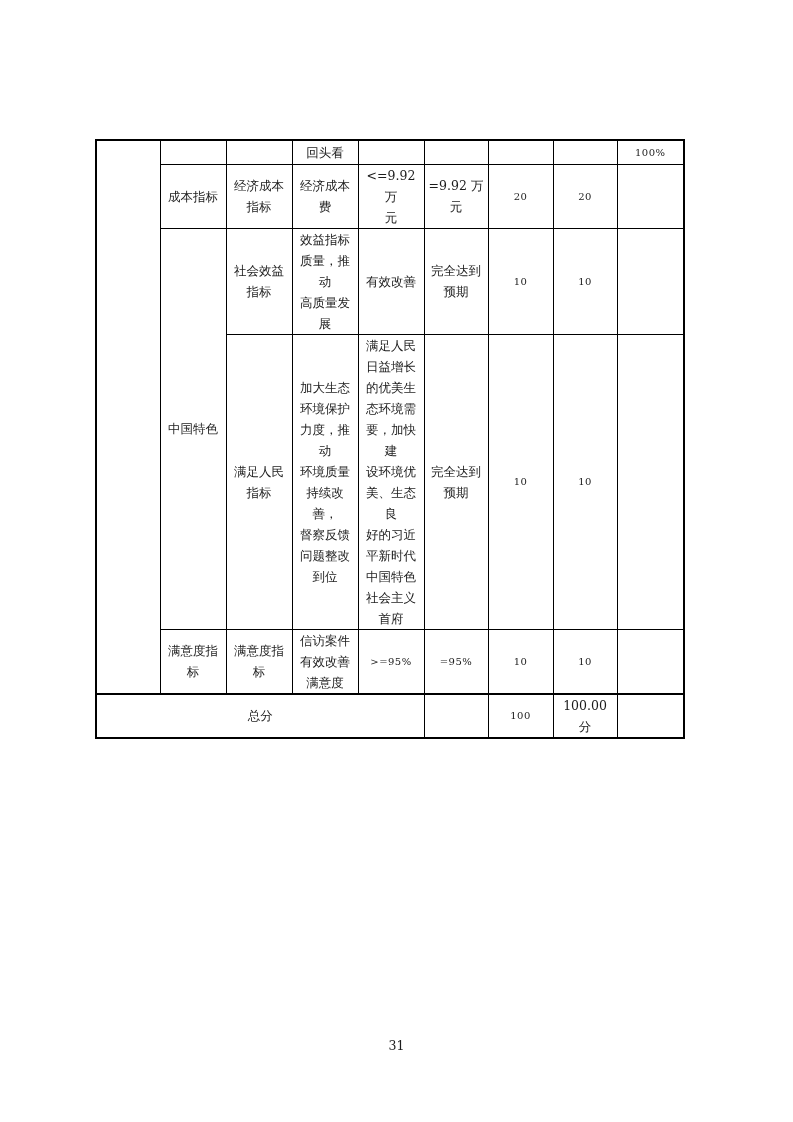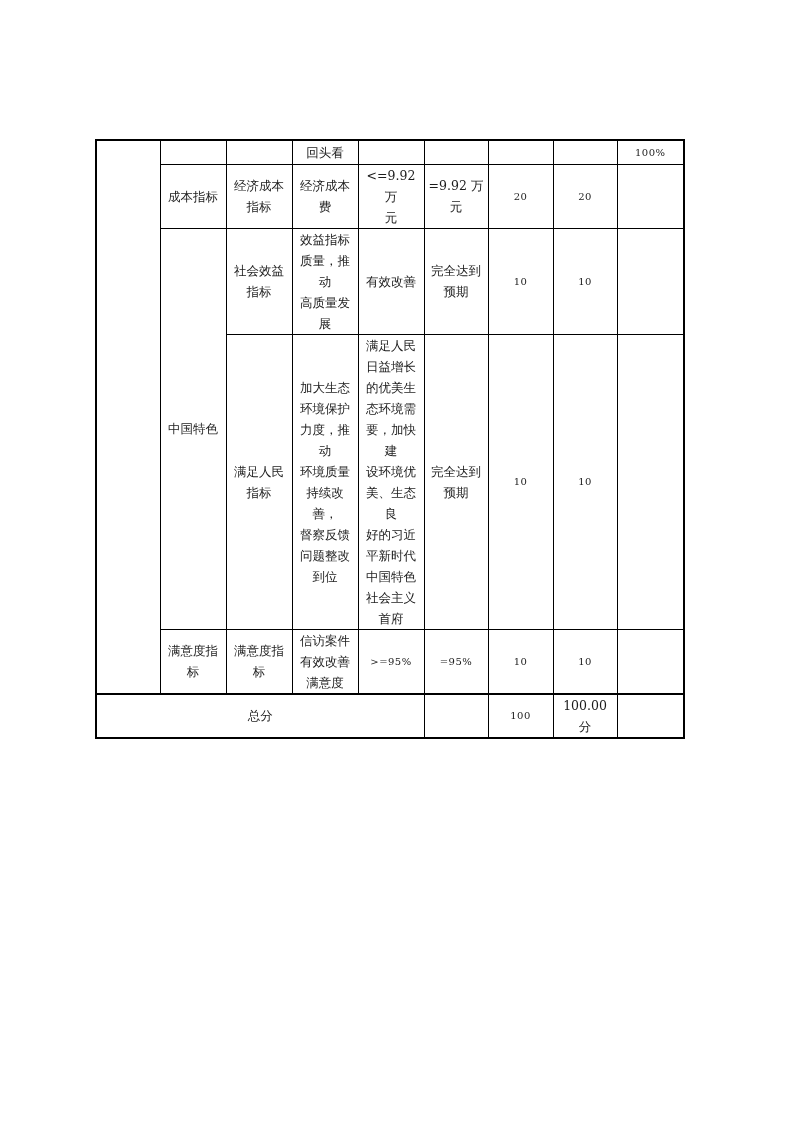--- a/index.html
+++ b/index.html
@@ -152,14 +152,15 @@
       <tr style="height:44px" class="total-row">
         <td colspan="5">总分</td>
         <td></td>
         <td class="num">100</td>
         <td>100.00 分</td>
         <td></td>
       </tr>
     </tbody>
   </table>
 
+  <div class="pageno">31</div>
 
 </div>
 
 </body></html>

